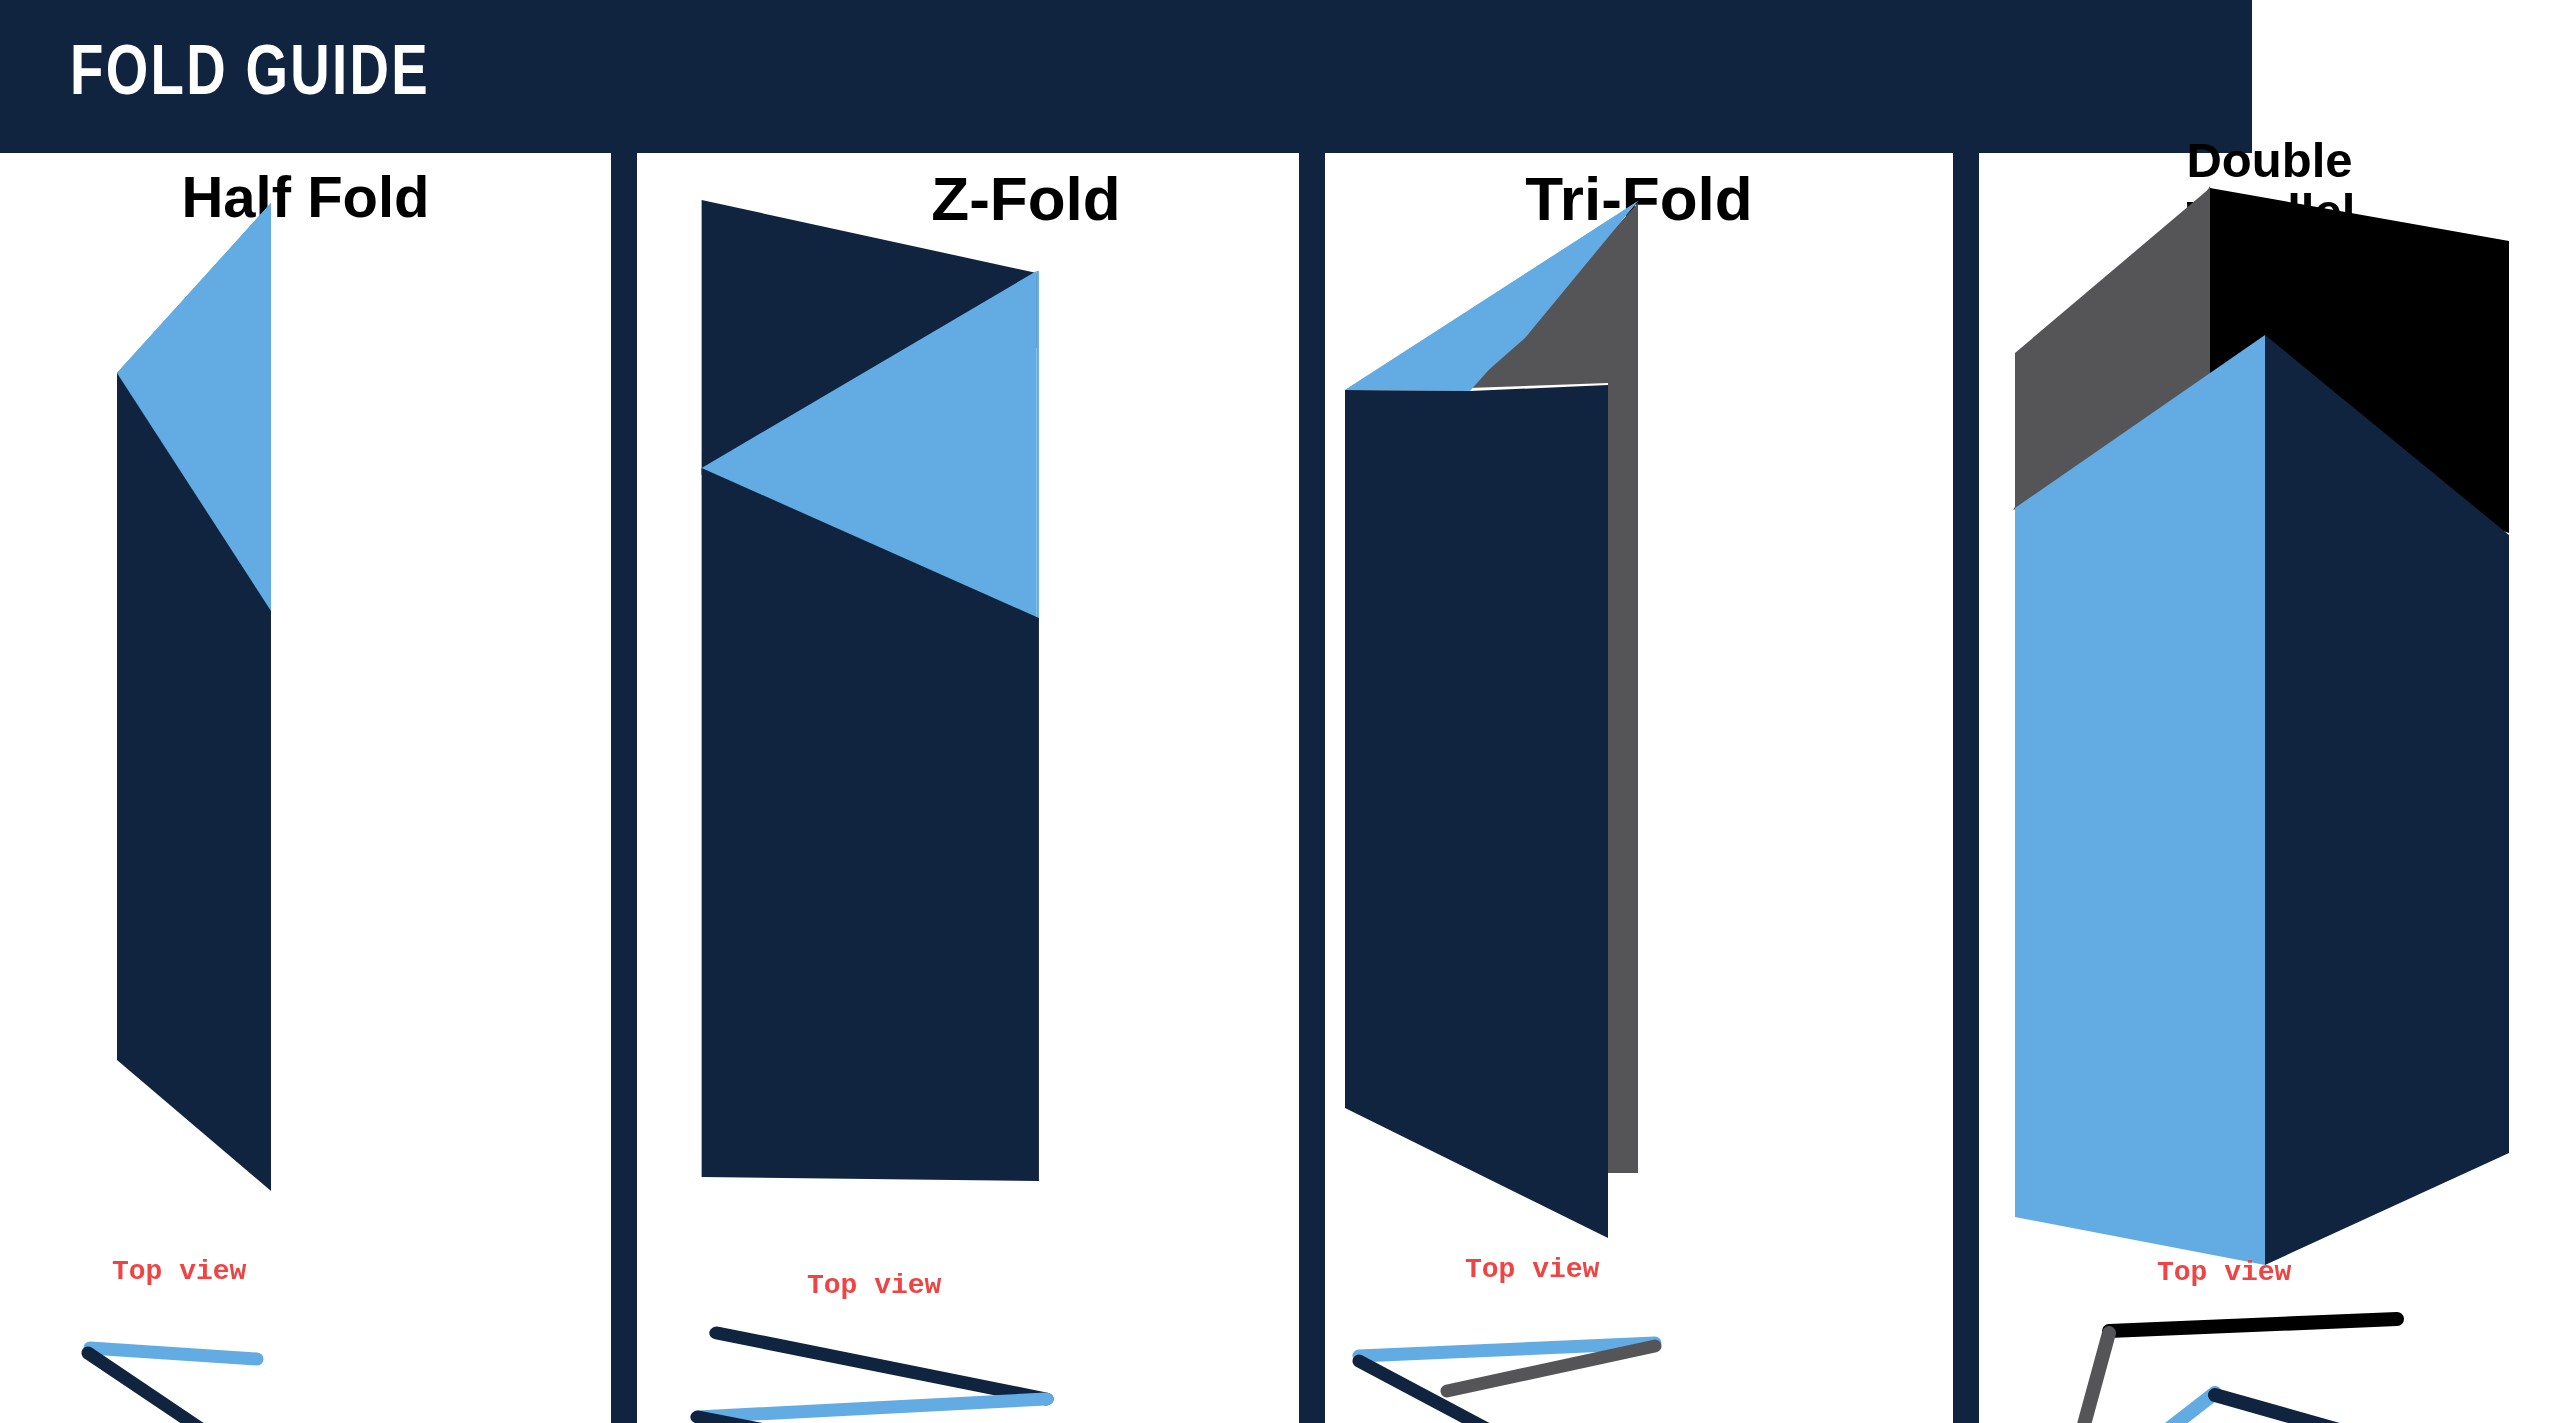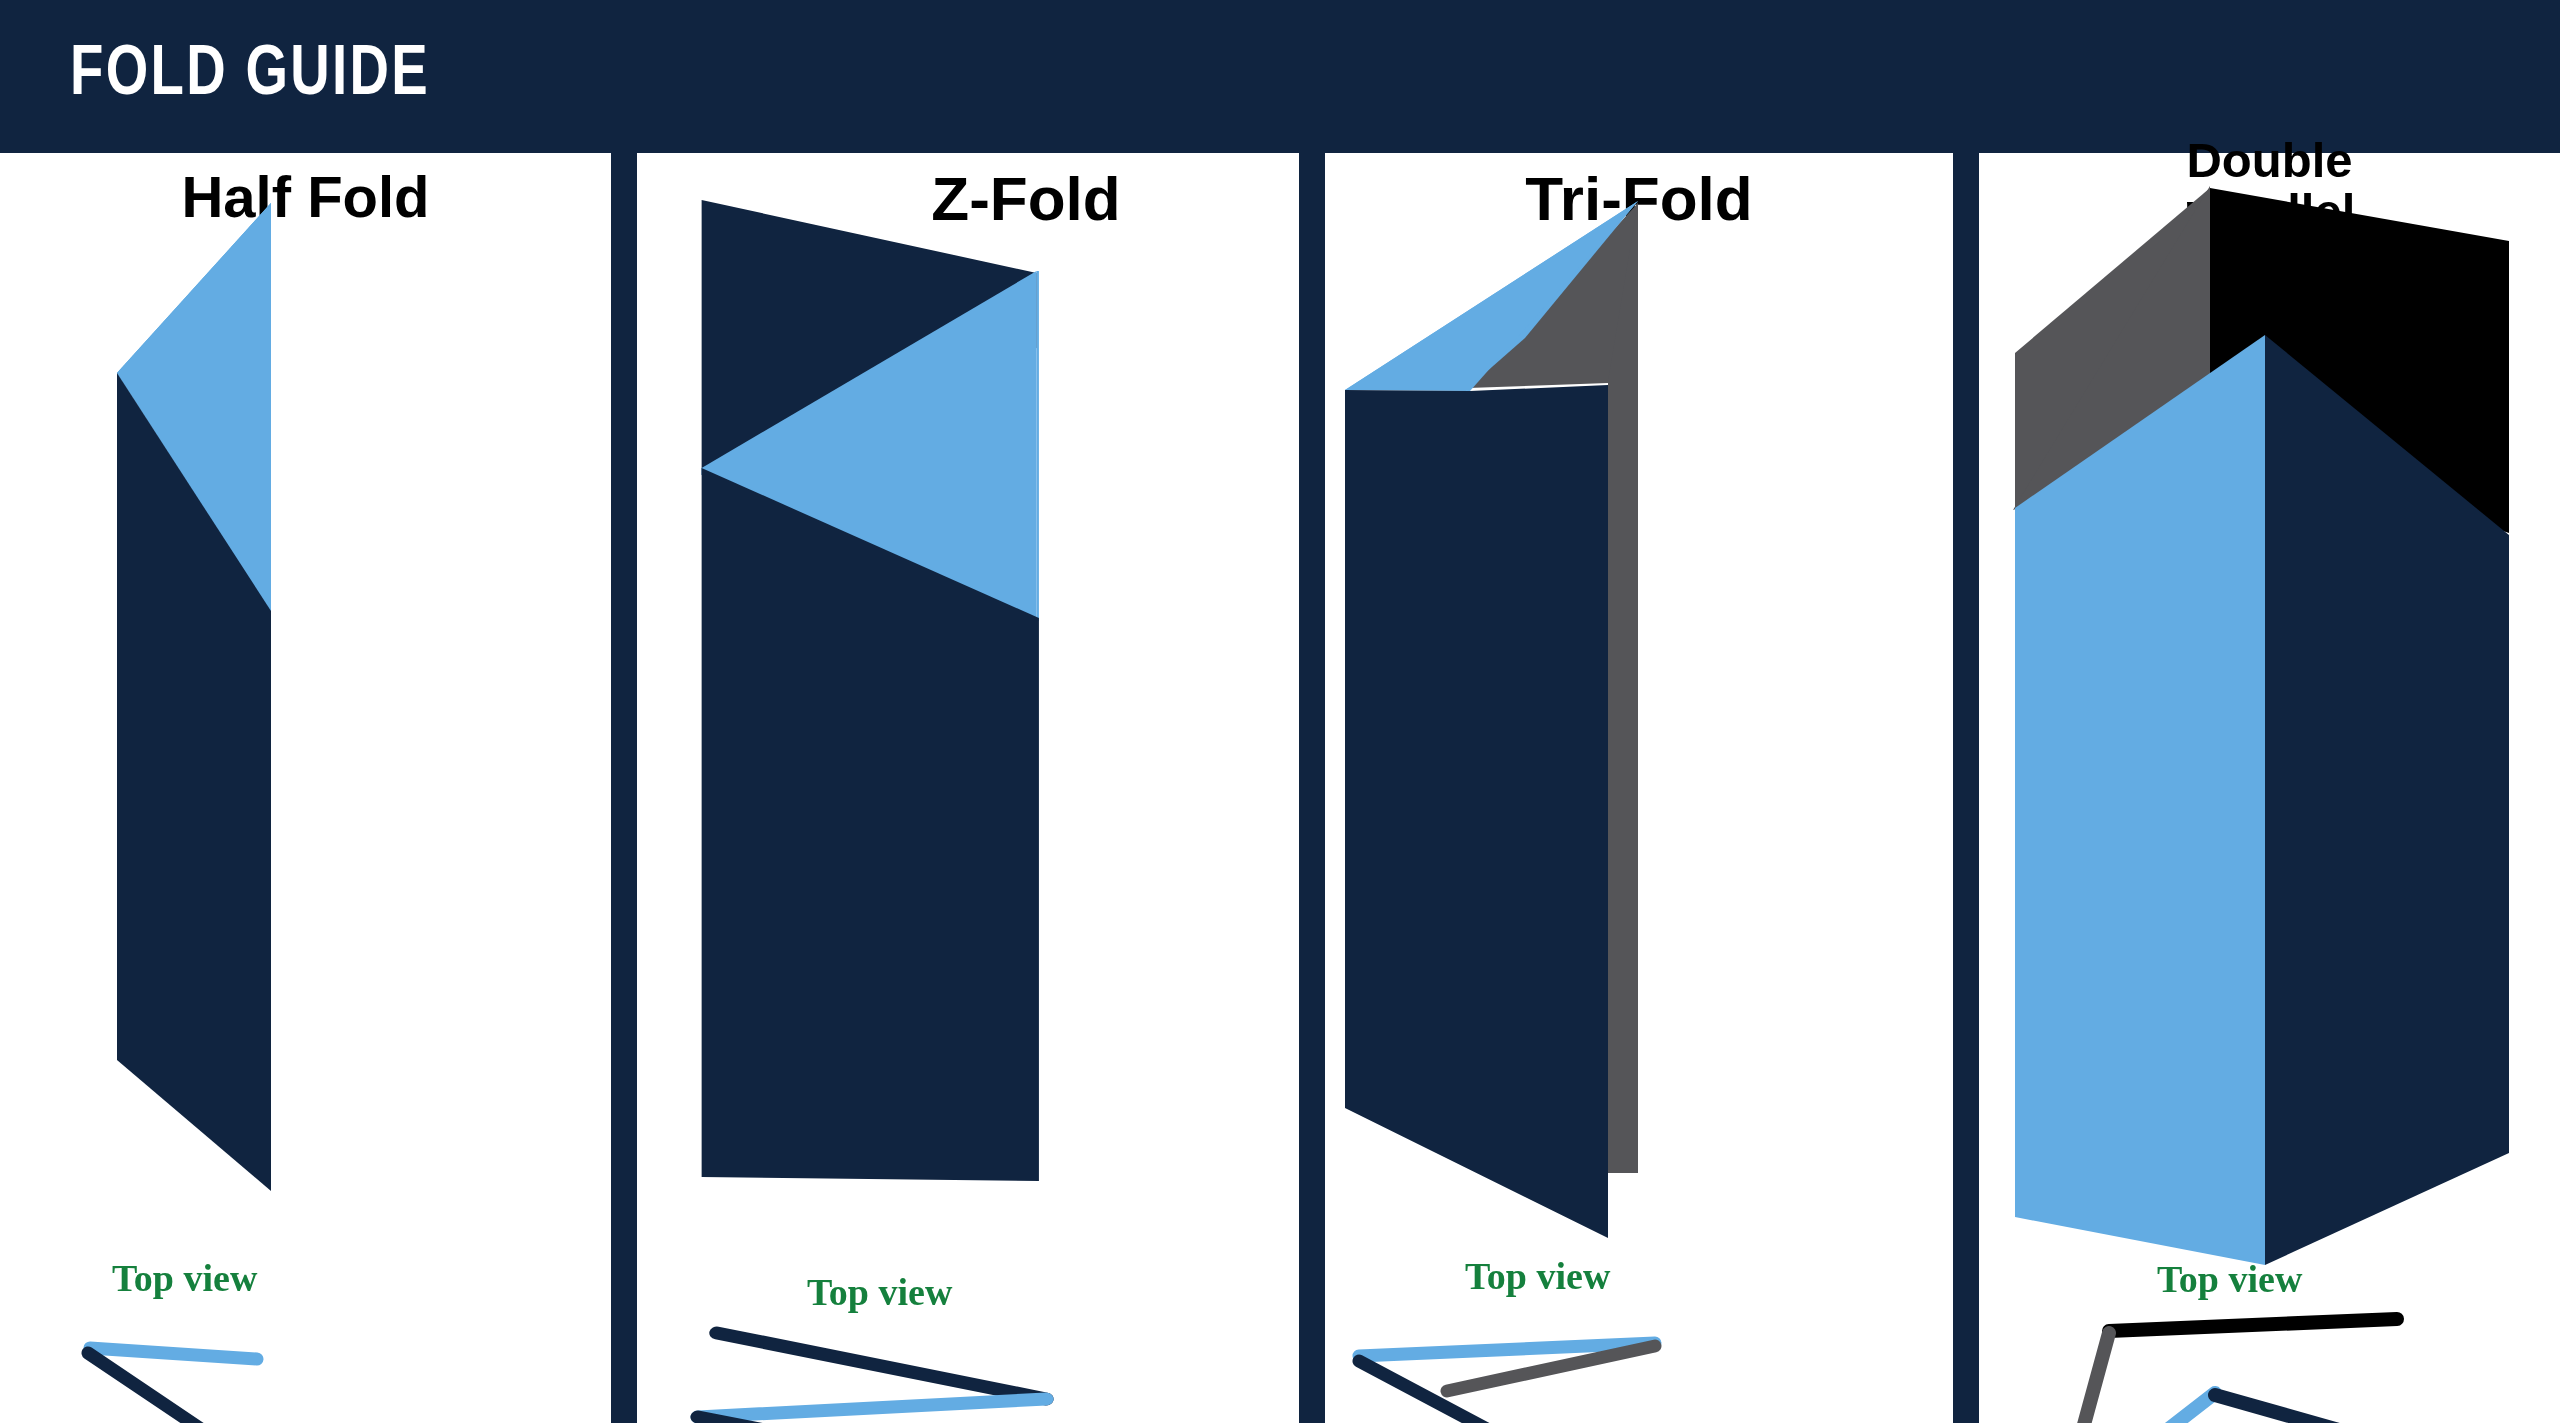--- a/index.html
+++ b/index.html
@@ -16,21 +16,21 @@
     width: 2560px;
     height: 1423px;
     background: #ffffff;
     overflow: hidden;
   }
 
   
   #header-bar {
     position: absolute;
     left: 0; top: 0;
-    width: 2560px;
+    width: 2252px;
     height: 153px;
     background: #102440;
   }
   #header-title {
     position: absolute;
     left: 70px;
     top: 30px;
     font-family: "Liberation Sans Narrow", "Liberation Sans", sans-serif;
     font-weight: bold;
     font-size: 70px;
@@ -83,24 +83,24 @@
   .fold-art {
     position: absolute;
     left: 0; top: 0;
     width: 100%;
     height: 100%;
     overflow: visible;
   }
 
   .topview-label {
     position: absolute;
-    font-family: Liberation Serif, serif;
+    font-family: Liberation Mono, monospace;
     font-weight: bold;
-    font-size: 38px;
-    color: #15803d;
+    font-size: 28px;
+    color: #ef4444;
     white-space: nowrap;
   }
   #topview-label-half   { left: 112px; top: 1103px; }
   #topview-label-z      { left: 170px; top: 1117px; }
   #topview-label-tri    { left: 140px; top: 1101px; }
   #topview-label-double { left: 178px; top: 1104px; }
 </style>
 </head>
 <body>
 

